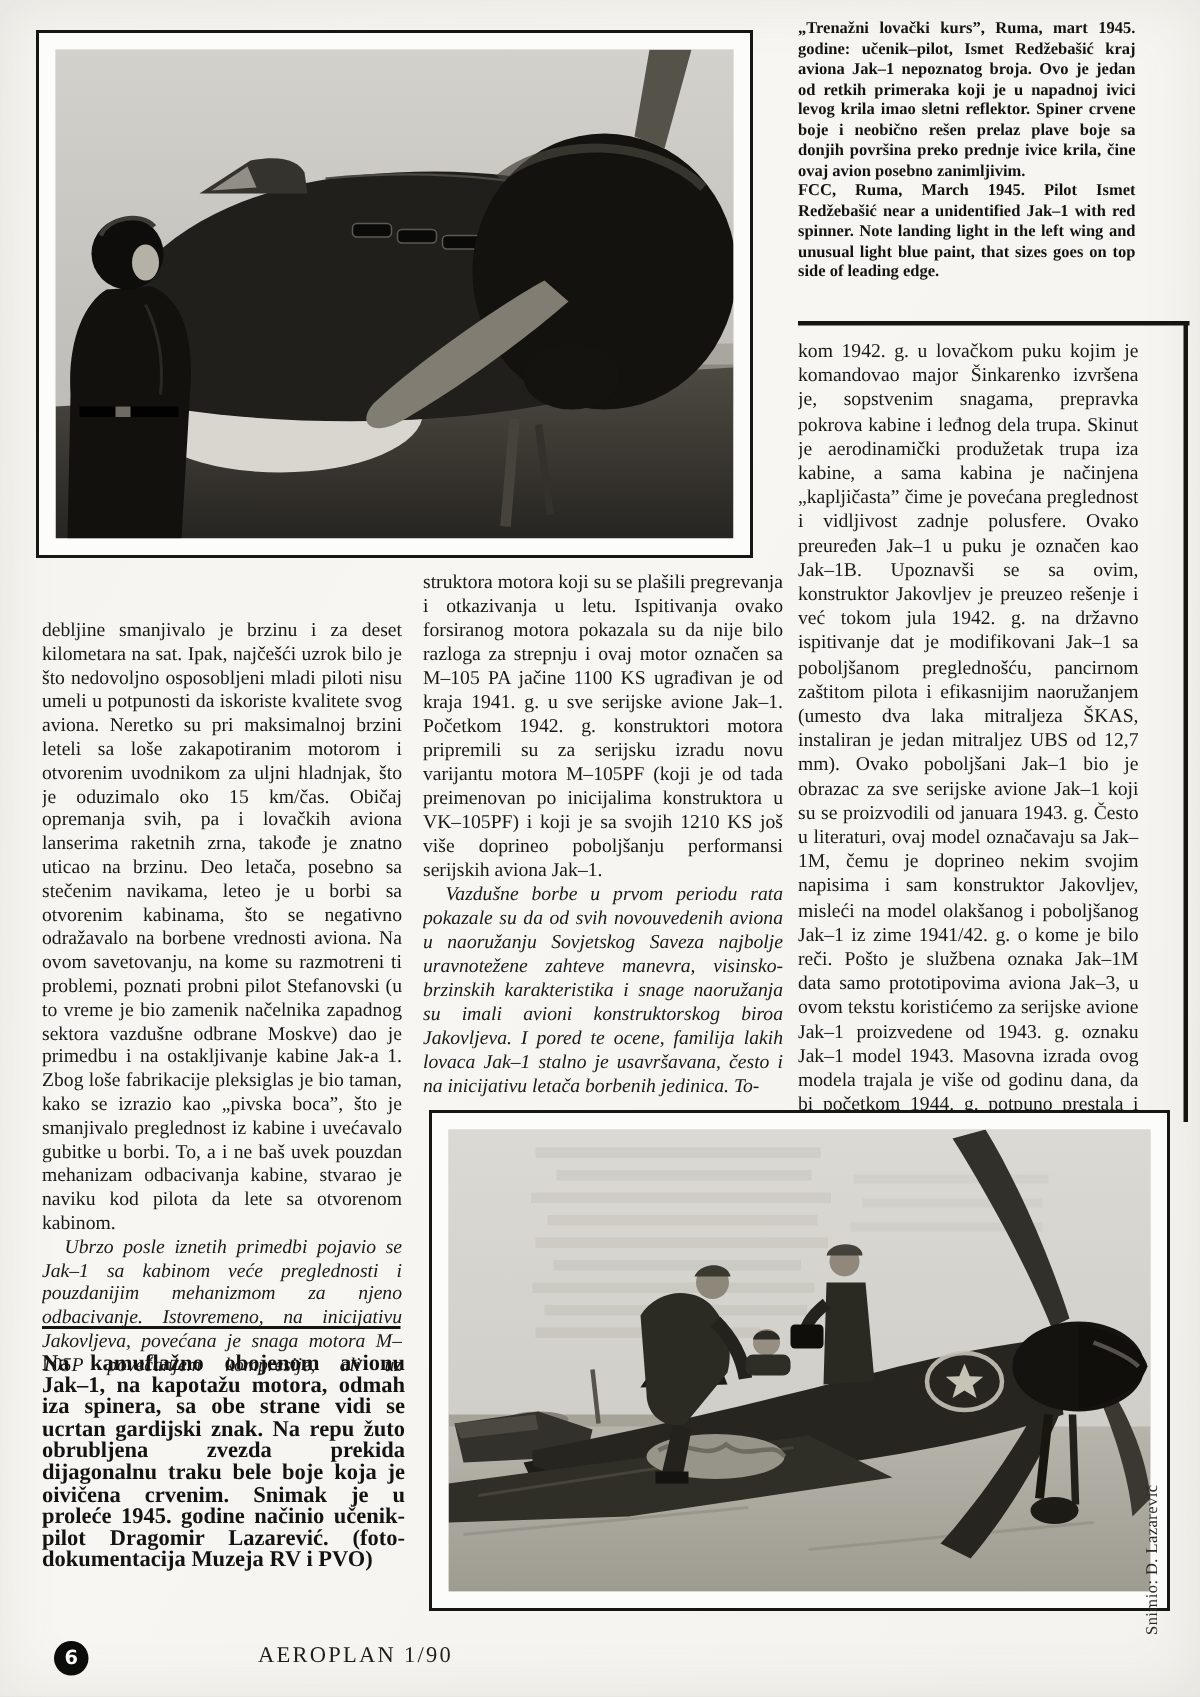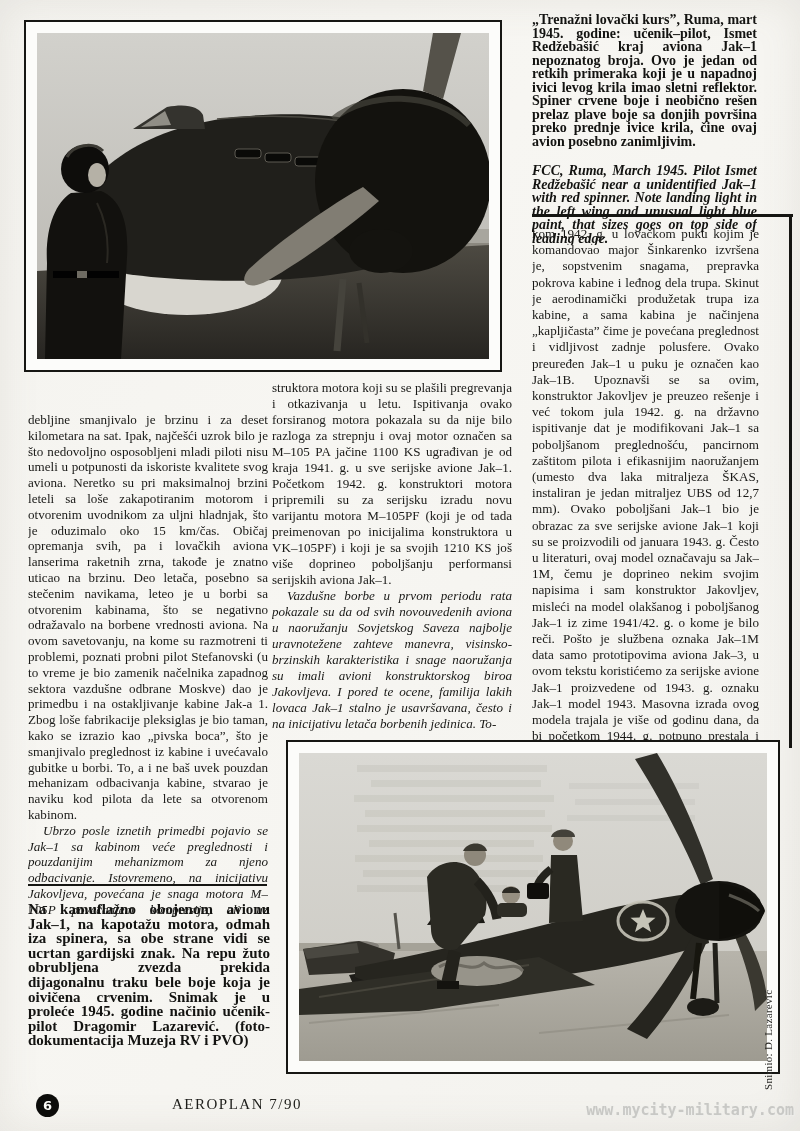--- a/index.html
+++ b/index.html
@@ -18,21 +18,21 @@
   .photo-inner{width:100%;height:100%;overflow:hidden;background:#c9c8c3;}
   .photo-inner svg{display:block;width:100%;height:100%;}
   .col{
     position:absolute;text-align:justify;overflow:hidden;
     font-size:13.1px;color:#191917;
   }
   .col p{margin:0;}
   .col p.indent{text-indent:15px;font-style:italic;}
   .caption{position:absolute;font-weight:bold;text-align:justify;color:#131311;overflow:hidden;}
   .caption p{margin:0;}
-  .cap-top{font-size:14px;line-height:13.5px;}
+  .cap-top{font-size:11px;line-height:13.5px;}
   .cap-bottom{font-size:15px;line-height:14.6px;}
   .rule-h{position:absolute;background:#151512;}
   .rule-v{position:absolute;background:#151512;}
   .credit-v{position:absolute;left:762px;top:948px;width:16px;height:142px;}
   .credit-v span{
     display:block;width:142px;height:14px;
     transform:rotate(-90deg) translateX(-142px);transform-origin:0 0;
     font-size:11px;color:#2a2a27;white-space:nowrap;letter-spacing:0.3px;
     font-family:"Liberation Serif", serif;
   }
@@ -98,32 +98,32 @@
           <rect x="16" y="238" width="66" height="7" fill="#020202"></rect>
           <rect x="40" y="238" width="10" height="7" fill="#6e6b62"></rect>
           <path d="M60,170 C70,190 72,210 70,230" stroke="#2a2822" stroke-width="2" fill="none"></path>
         </g>
       </svg>
     </div>
   </div>
 
   <div class="caption cap-top" style="left:532px;top:13px;width:225px;">
     <p>„Trenažni lovački kurs”, Ruma, mart 1945. godine: učenik–pilot, Ismet Redžebašić kraj aviona Jak–1 nepoznatog broja. Ovo je jedan od retkih primeraka koji je u napadnoj ivici levog krila imao sletni reflektor. Spiner crvene boje i neobično rešen prelaz plave boje sa donjih površina preko prednje ivice krila, čine ovaj avion posebno zanimljivim.</p>
-    <p style="margin-top:16px;font-style:italic;">FCC, Ruma, March 1945. Pilot Ismet Redžebašić near a unidentified Jak–1 with red spinner. Note landing light in the left wing and unusual light blue paint, that sizes goes on top side of leading edge.</p>
+    <p style="">FCC, Ruma, March 1945. Pilot Ismet Redžebašić near a unidentified Jak–1 with red spinner. Note landing light in the left wing and unusual light blue paint, that sizes goes on top side of leading edge.</p>
   </div>
 
   <div class="rule-h" style="left:532px;top:214px;width:261px;height:2.5px;"></div>
   <div class="rule-v" style="left:789px;top:214px;width:2.5px;height:534px;"></div>
 
   <div class="col" style="left:28px;top:380px;width:240px;height:505px;line-height:15.8px;margin-top:32px;">
     <p>debljine smanjivalo je brzinu i za deset kilometara na sat. Ipak, najčešći uzrok bilo je što nedovoljno osposobljeni mladi piloti nisu umeli u potpunosti da iskoriste kvalitete svog aviona. Neretko su pri maksimalnoj brzini leteli sa loše zakapotiranim motorom i otvorenim uvodnikom za uljni hladnjak, što je oduzimalo oko 15 km/čas. Običaj opremanja svih, pa i lovačkih aviona lanserima raketnih zrna, takođe je znatno uticao na brzinu. Deo letača, posebno sa stečenim navikama, leteo je u borbi sa otvorenim kabinama, što se negativno odražavalo na borbene vrednosti aviona. Na ovom savetovanju, na kome su razmotreni ti problemi, poznati probni pilot Stefanovski (u to vreme je bio zamenik načelnika zapadnog sektora vazdušne odbrane Moskve) dao je primedbu i na ostakljivanje kabine Jak-a 1. Zbog loše fabrikacije pleksiglas je bio taman, kako se izrazio kao „pivska boca”, što je smanjivalo preglednost iz kabine i uvećavalo gubitke u borbi. To, a i ne baš uvek pouzdan mehanizam odbacivanja kabine, stvarao je naviku kod pilota da lete sa otvorenom kabinom.</p>
     <p class="indent">Ubrzo posle iznetih primedbi pojavio se Jak–1 sa kabinom veće preglednosti i pouzdanijim mehanizmom za njeno odbacivanje. Istovremeno, na inicijativu Jakovljeva, povećana je snaga motora M–105P povećanjem kompresije, ali uz protivljenje kon-</p>
   </div>
 
-  <div class="col" style="left:272px;top:380px;width:240px;height:364px;line-height:16px;">
+  <div class="col" style="left:282px;top:380px;width:240px;height:364px;line-height:16px;">
     <p>struktora motora koji su se plašili pregrevanja i otkazivanja u letu. Ispitivanja ovako forsiranog motora pokazala su da nije bilo razloga za strepnju i ovaj motor označen sa M–105 PA jačine 1100 KS ugrađivan je od kraja 1941. g. u sve serijske avione Jak–1. Početkom 1942. g. konstruktori motora pripremili su za serijsku izradu novu varijantu motora M–105PF (koji je od tada preimenovan po inicijalima konstruktora u VK–105PF) i koji je sa svojih 1210 KS još više doprineo poboljšanju performansi serijskih aviona Jak–1.</p>
     <p class="indent">Vazdušne borbe u prvom periodu rata pokazale su da od svih novouvedenih aviona u naoružanju Sovjetskog Saveza najbolje uravnotežene zahteve manevra, visinsko-brzinskih karakteristika i snage naoružanja su imali avioni konstruktorskog biroa Jakovljeva. I pored te ocene, familija lakih lovaca Jak–1 stalno je usavršavana, često i na inicijativu letača borbenih jedinica. To-</p>
   </div>
 
   <div class="col" style="left:532px;top:226px;width:227px;height:521px;line-height:16.2px;">
     <p>kom 1942. g. u lovačkom puku kojim je komandovao major Šinkarenko izvršena je, sopstvenim snagama, prepravka pokrova kabine i leđnog dela trupa. Skinut je aerodinamički produžetak trupa iza kabine, a sama kabina je načinjena „kapljičasta” čime je povećana preglednost i vidljivost zadnje polusfere. Ovako preuređen Jak–1 u puku je označen kao Jak–1B. Upoznavši se sa ovim, konstruktor Jakovljev je preuzeo rešenje i već tokom jula 1942. g. na državno ispitivanje dat je modifikovani Jak–1 sa poboljšanom preglednošću, pancirnom zaštitom pilota i efikasnijim naoružanjem (umesto dva laka mitraljeza ŠKAS, instaliran je jedan mitraljez UBS od 12,7 mm). Ovako poboljšani Jak–1 bio je obrazac za sve serijske avione Jak–1 koji su se proizvodili od januara 1943. g. Često u literaturi, ovaj model označavaju sa Jak–1M, čemu je doprineo nekim svojim napisima i sam konstruktor Jakovljev, misleći na model olakšanog i poboljšanog Jak–1 iz zime 1941/42. g. o kome je bilo reči. Pošto je službena oznaka Jak–1M data samo prototipovima aviona Jak–3, u ovom tekstu koristićemo za serijske avione Jak–1 proizvedene od 1943. g. oznaku Jak–1 model 1943. Masovna izrada ovog modela trajala je više od godinu dana, da bi početkom 1944. g. potpuno prestala i bila zamenjena novim modelom Jak–3. Ukupno je proizveden 8.271</p>
   </div>
 
   <div class="rule-h" style="left:28px;top:884px;width:239px;height:2px;"></div>
 
@@ -214,16 +214,15 @@
     </div>
   </div>
 
   <div class="credit-v">
     <span>Snimio: D. Lazarević</span>
   </div>
 
   <div class="page-num">
     <span>6</span>
   </div>
-  <div class="journal">AEROPLAN 7/90</div>
-  <div class="watermark">www.mycity-military.com</div>
+  <div class="journal">AEROPLAN 1/90</div>
 
 </div>
 
 </body></html>

